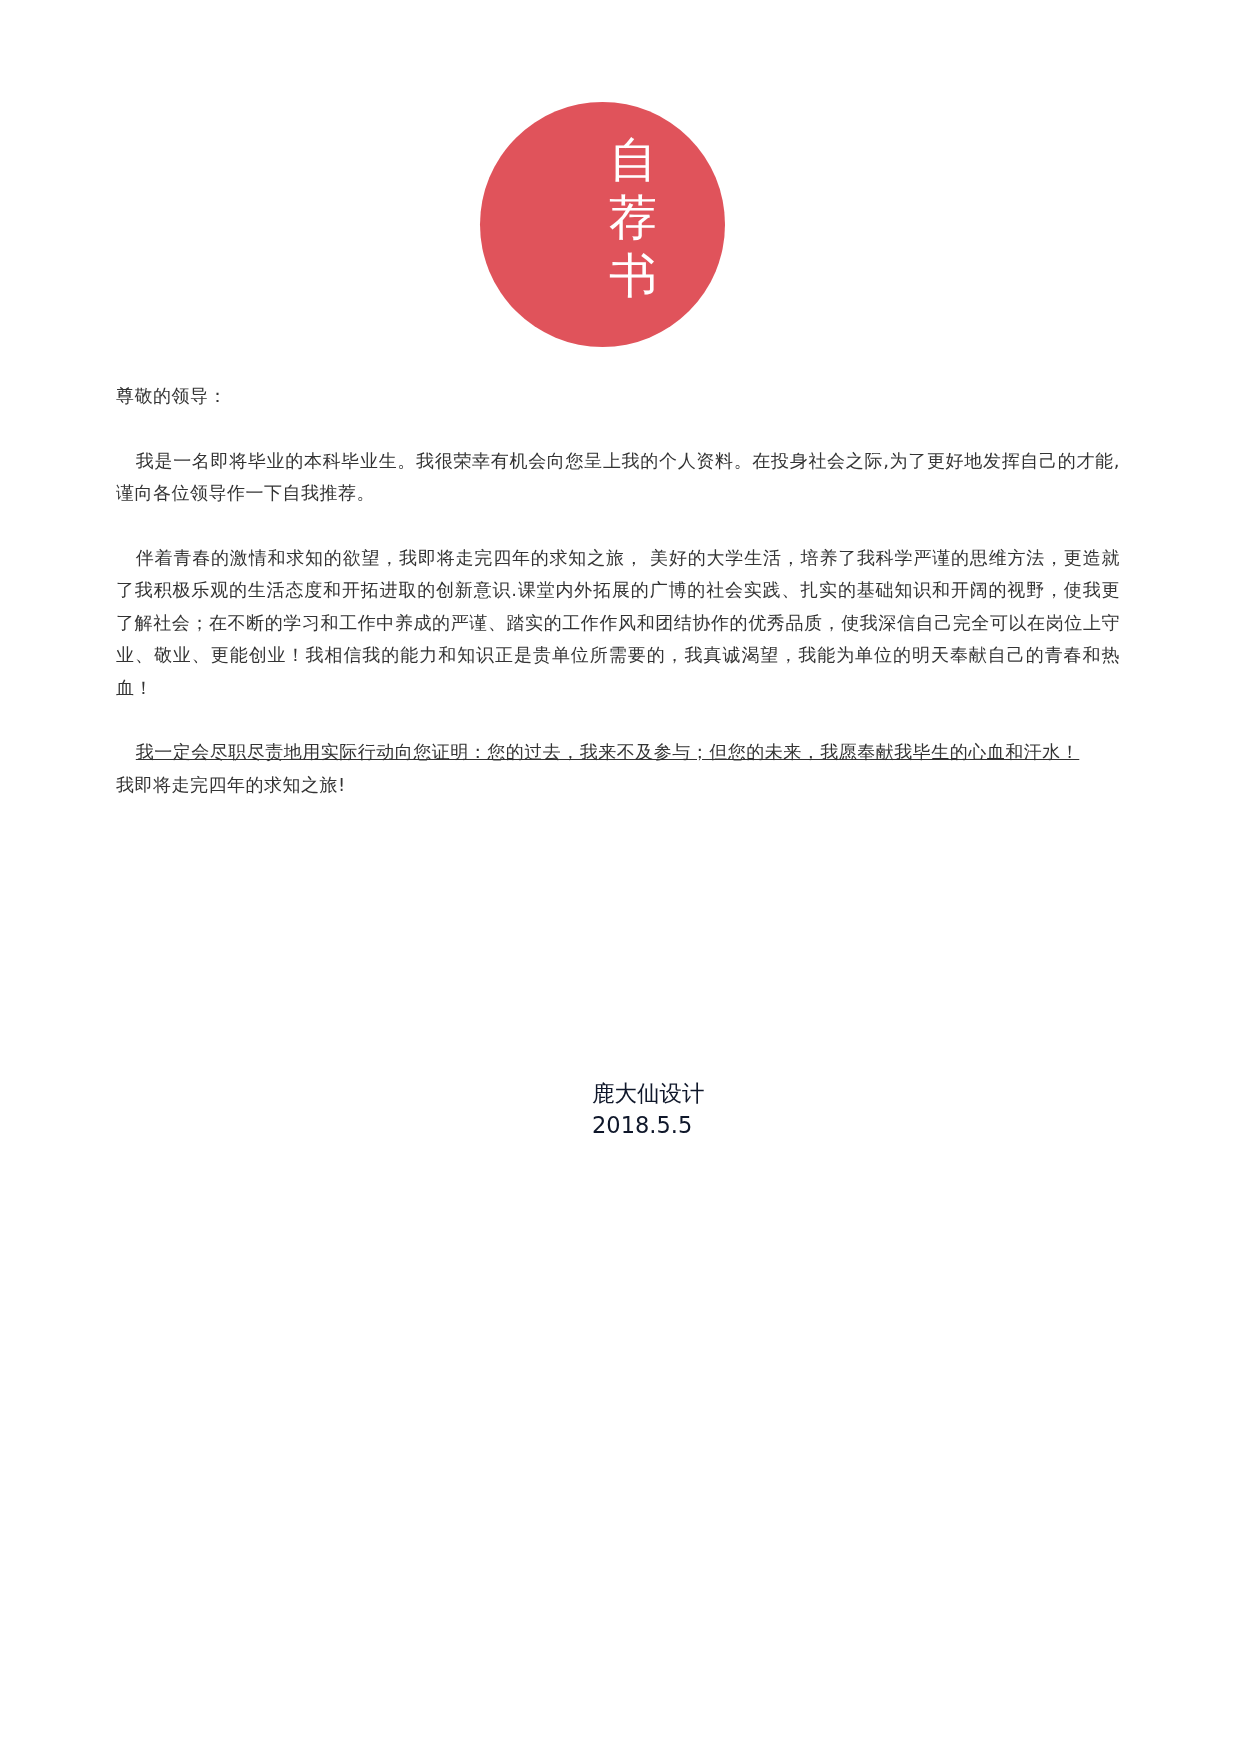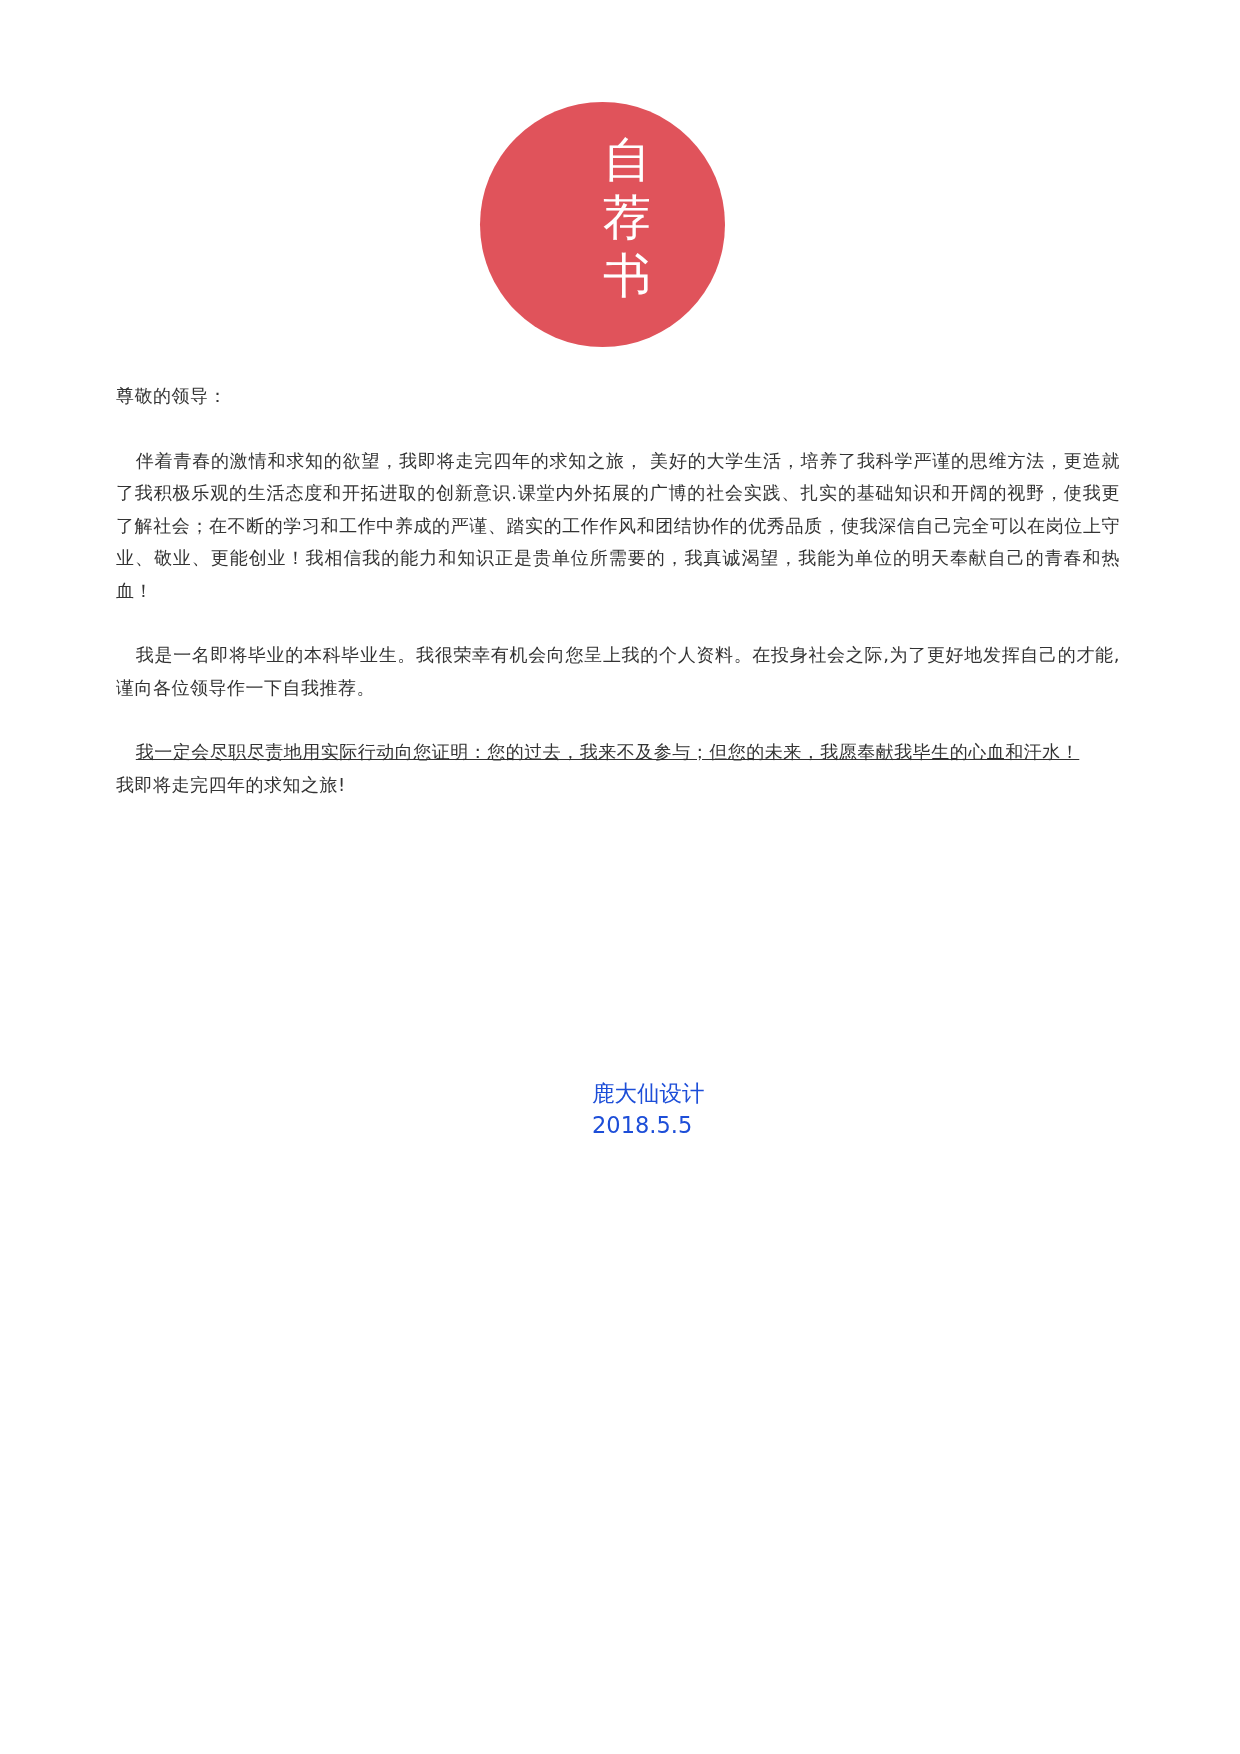--- a/index.html
+++ b/index.html
@@ -25,21 +25,21 @@
       background: #E0535B;
     }
     .title-text {
       position: absolute;
       left: 603px;
       top: 130px;
       width: 60px;
       color: #ffffff;
       font-size: 48px;
       line-height: 58px;
-      text-align: left;
+      text-align: center;
       word-break: break-all;
       white-space: normal;
     }
     .letter {
       position: absolute;
       left: 116px;
       top: 380px;
       width: 1004px;
       font-size: 18px;
       line-height: 32.5px;
@@ -56,33 +56,33 @@
     .letter p.tight {
       margin-bottom: 0;
       text-decoration: underline;
     }
     .signature {
       position: absolute;
       left: 592px;
       top: 1077px;
       font-size: 22.5px;
       line-height: 32px;
-      color: #1d4ed8;
+      color: #0f172a;
     }
   </style>
 </head>
 <body>
 
 <div class="title-circle" style="background: rgb(224, 83, 91);"></div>
 <div class="title-text">自荐书</div>
 
 <div class="letter">
   <p>尊敬的领导：</p>
+  <p class="indent">我是一名即将毕业的本科毕业生。我很荣幸有机会向您呈上我的个人资料。在投身社会之际,为了更好地发挥自己的才能,谨向各位领导作一下自我推荐。</p>
   <p class="indent">伴着青春的激情和求知的欲望，我即将走完四年的求知之旅， 美好的大学生活，培养了我科学严谨的思维方法，更造就了我积极乐观的生活态度和开拓进取的创新意识.课堂内外拓展的广博的社会实践、扎实的基础知识和开阔的视野，使我更了解社会；在不断的学习和工作中养成的严谨、踏实的工作作风和团结协作的优秀品质，使我深信自己完全可以在岗位上守业、敬业、更能创业！我相信我的能力和知识正是贵单位所需要的，我真诚渴望，我能为单位的明天奉献自己的青春和热血！</p>
-  <p class="indent">我是一名即将毕业的本科毕业生。我很荣幸有机会向您呈上我的个人资料。在投身社会之际,为了更好地发挥自己的才能,谨向各位领导作一下自我推荐。</p>
   <p class="indent tight">我一定会尽职尽责地用实际行动向您证明：您的过去，我来不及参与；但您的未来，我愿奉献我毕生的心血和汗水！</p>
   <p>我即将走完四年的求知之旅!</p>
 </div>
 
 <div class="signature">
   <div>鹿大仙设计</div>
   <div>2018.5.5</div>
 </div>
 
 </body></html>

